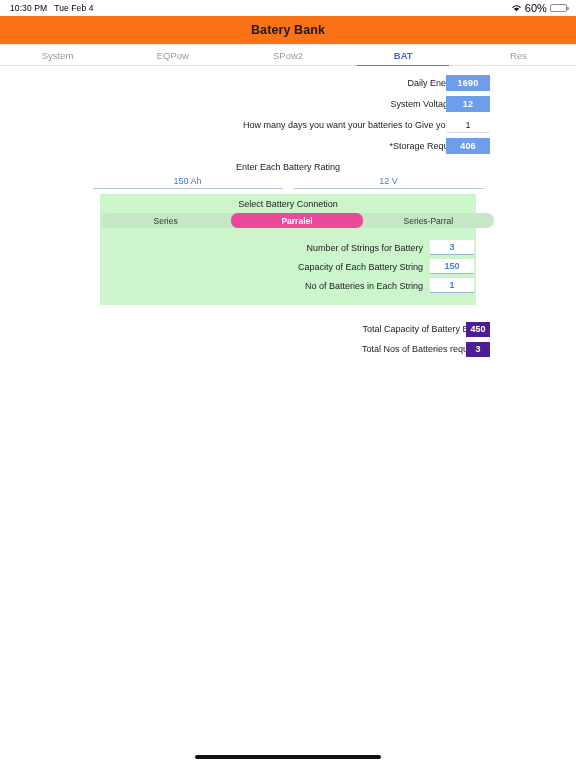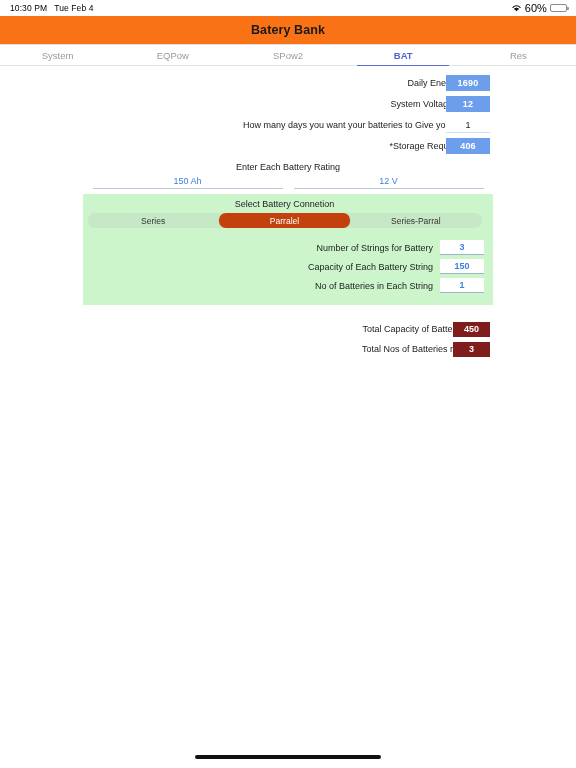--- a/index.html
+++ b/index.html
@@ -149,24 +149,24 @@
     text-align: center;
     font-size: 9px;
     color: #3e7fe0;
     padding-bottom: 2px;
     border-bottom: 1.5px solid #b9c7da;
     cursor: text;
   }
 
   
   .green-panel {
-    width: 410px;
+    width: 376px;
     margin: 0 auto;
     background: #ccf5cc;
-    padding: 5px 7px 9px 0;
+    padding: 5px 0 9px 0;
   }
   .panel-heading {
     text-align: center;
     font-size: 9px;
     color: #222;
     margin-bottom: 4px;
   }
   .segmented {
     width: 394px;
     margin: 0 auto 11px auto;
@@ -182,23 +182,23 @@
     flex: 1;
     display: flex;
     align-items: center;
     justify-content: center;
     font-size: 8.5px;
     color: #333;
     cursor: pointer;
     border-radius: 7px;
   }
   .seg.selected {
-    background: #c2410c;
+    background: #ec4899;
     color: #ffffff;
-    font-weight: normal;
+    font-weight: bold;
     box-shadow: 0 0 0 0.5px rgba(0,0,0,0.07);
   }
   .panel-row {
     display: flex;
     align-items: center;
     justify-content: flex-end;
     height: 17px;
     padding-right: 2px;
     margin-bottom: 2px;
     position: relative;
@@ -234,23 +234,23 @@
   }
   .result-label {
     font-size: 9px;
     color: #222;
     margin-right: 7px;
     white-space: nowrap;
   }
   .result-field {
     position: absolute;
     right: 86px;
-    width: 37px;
+    width: 24px;
     height: 15px;
-    background: #7f1d1d;
+    background: #4c1d95;
     color: #ffffff;
     font-weight: bold;
     font-size: 9px;
     display: flex;
     align-items: center;
     justify-content: center;
   }
 
   
   .home-indicator {

